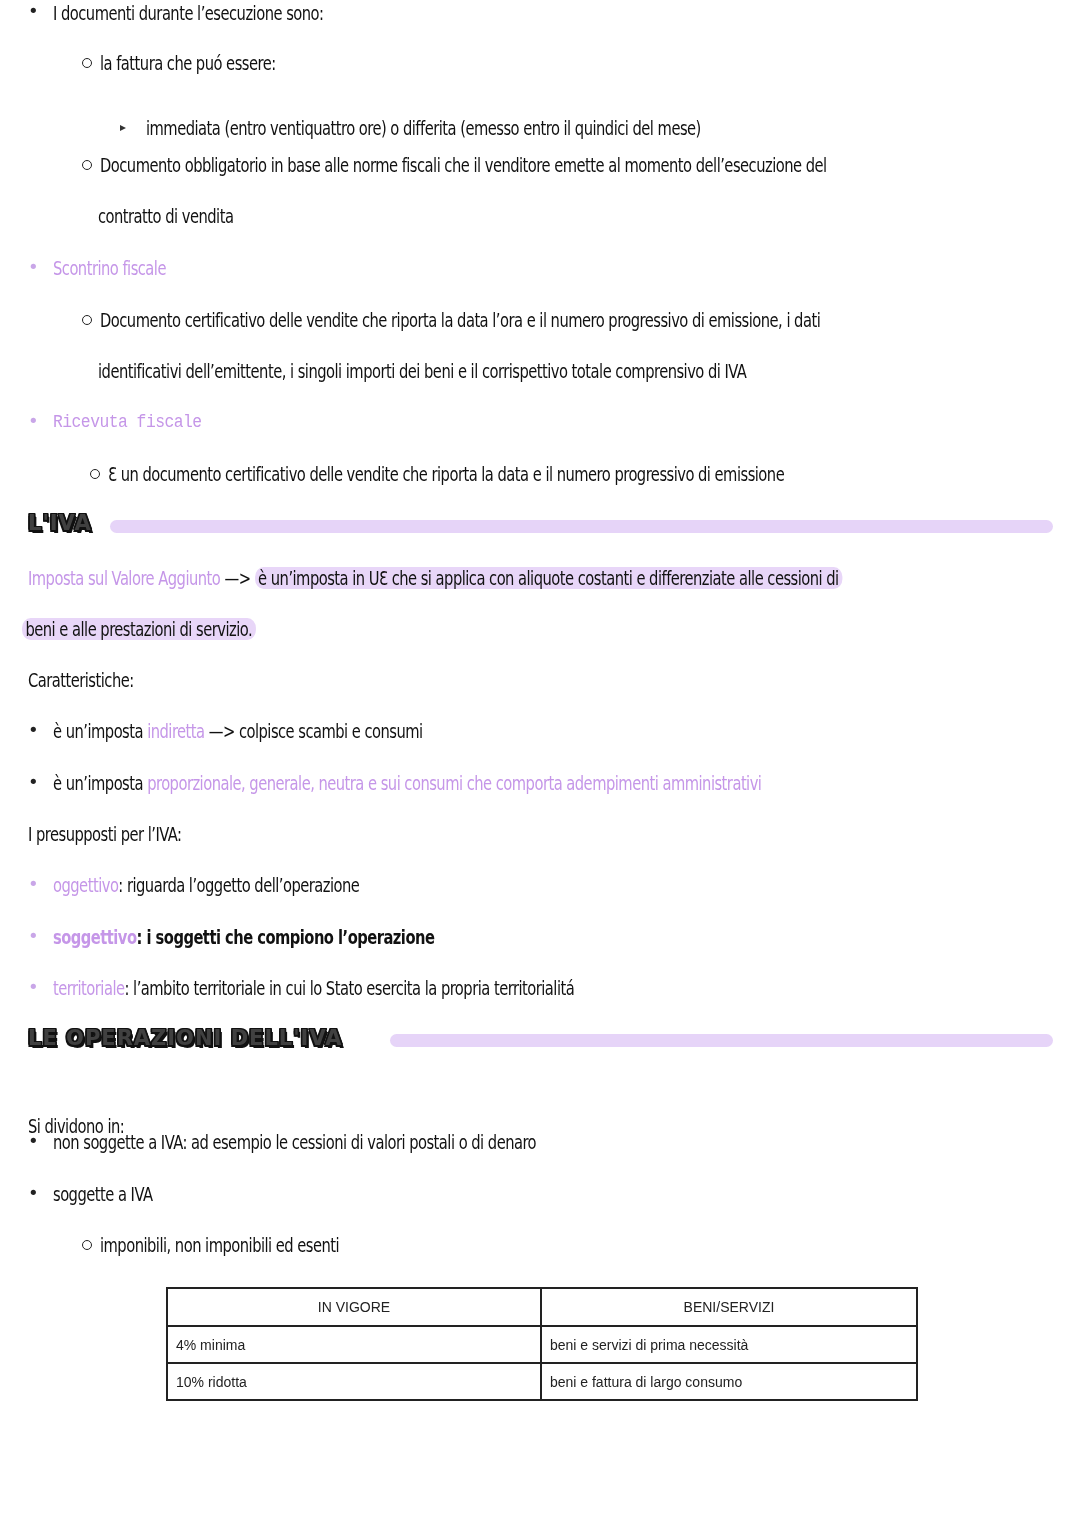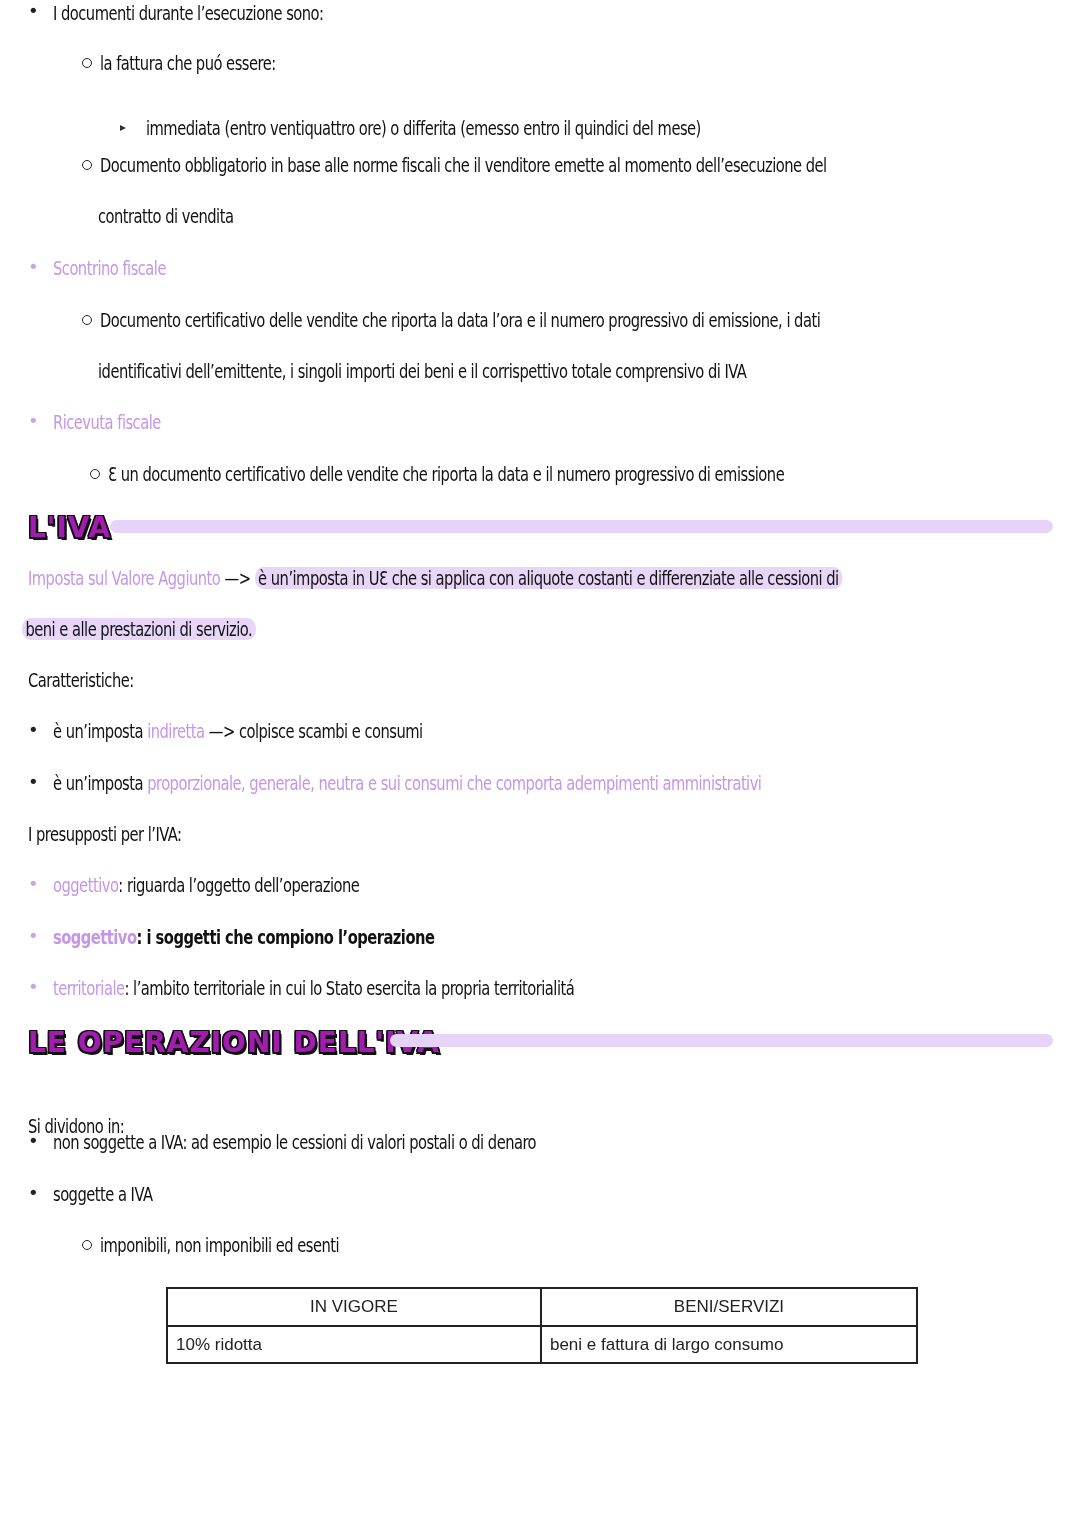--- a/index.html
+++ b/index.html
@@ -58,22 +58,22 @@
       vertical-align: middle;
       margin-right: 20px;
       position: relative;
       top: -2px;
     }
     .heading {
       position: absolute;
       left: 28px;
       font-family: "DejaVu Sans", sans-serif;
       font-weight: bold;
-      font-size: 28px;
-      color: #a21caf;
+      font-size: 21px;
+      color: #404040;
       letter-spacing: 1px;
       text-shadow:
         -1.5px -1.5px 0 #111, 1.5px -1.5px 0 #111,
         -1.5px 1.5px 0 #111, 1.5px 1.5px 0 #111,
         0 -1.5px 0 #111, 0 1.5px 0 #111,
         -1.5px 0 0 #111, 1.5px 0 0 #111,
         2.5px 2.5px 0 #111;
     }
     .heading-bar {
       position: absolute;
@@ -86,21 +86,21 @@
       border-radius: 10px;
       padding: 0 4px;
     }
     table.vat {
       position: absolute;
       left: 166px;
       top: 1287px;
       width: 752px;
       border-collapse: collapse;
       font-family: "Liberation Sans", sans-serif;
-      font-size: 17px;
+      font-size: 14px;
       color: #222;
     }
     table.vat th, table.vat td {
       border: 2px solid #222;
       height: 35px;
       padding: 0 8px;
       font-weight: normal;
       text-align: left;
     }
     table.vat th {
@@ -139,21 +139,21 @@
 </div>
 
 <div class="line" style="left:82px; top:305px;">
   <span class="circle"></span><span class="narrow">Documento certificativo delle vendite che riporta la data l’ora e il numero progressivo di emissione, i dati</span>
 </div>
 <div class="line" style="left:98px; top:356px;">
   <span class="narrow">identificativi dell’emittente, i singoli importi dei beni e il corrispettivo totale comprensivo di IVA</span>
 </div>
 
 <span class="bullet purple" style="left:28px; top:410px;">•</span>
-<div class="line purple" style="left:53px; top:407px;">
+<div class="line purple" style="left:53px; top:407px;font-family:Liberation Mono, monospace;">
   <span class="narrow">Ricevuta fiscale</span>
 </div>
 
 <div class="line" style="left:90px; top:459px;">
   <span class="circle"></span><span class="narrow">Ɛ un documento certificativo delle vendite che riporta la data e il numero progressivo di emissione</span>
 </div>
 
 <div class="heading" style="top:511px;">L'IVA</div>
 <div class="heading-bar" style="left:110px; top:520px; width:943px;"></div>
 
@@ -232,17 +232,21 @@
       <col class="c2">
     </colgroup>
   <thead>
     <tr>
       <th>IN VIGORE</th>
       <th>BENI/SERVIZI</th>
     </tr>
   </thead>
   <tbody>
     <tr>
+      <td>4% minima</td>
+      <td>beni e servizi di prima necessità</td>
+    </tr>
+    <tr>
       <td>10% ridotta</td>
       <td>beni e fattura di largo consumo</td>
     </tr>
   </tbody>
 </table>
 
 </body></html>

